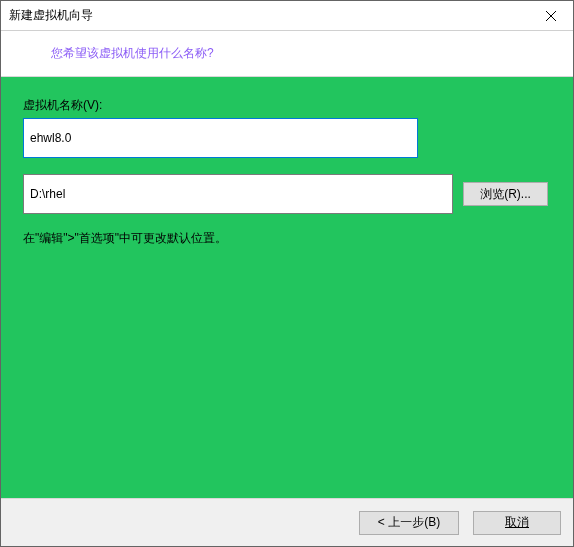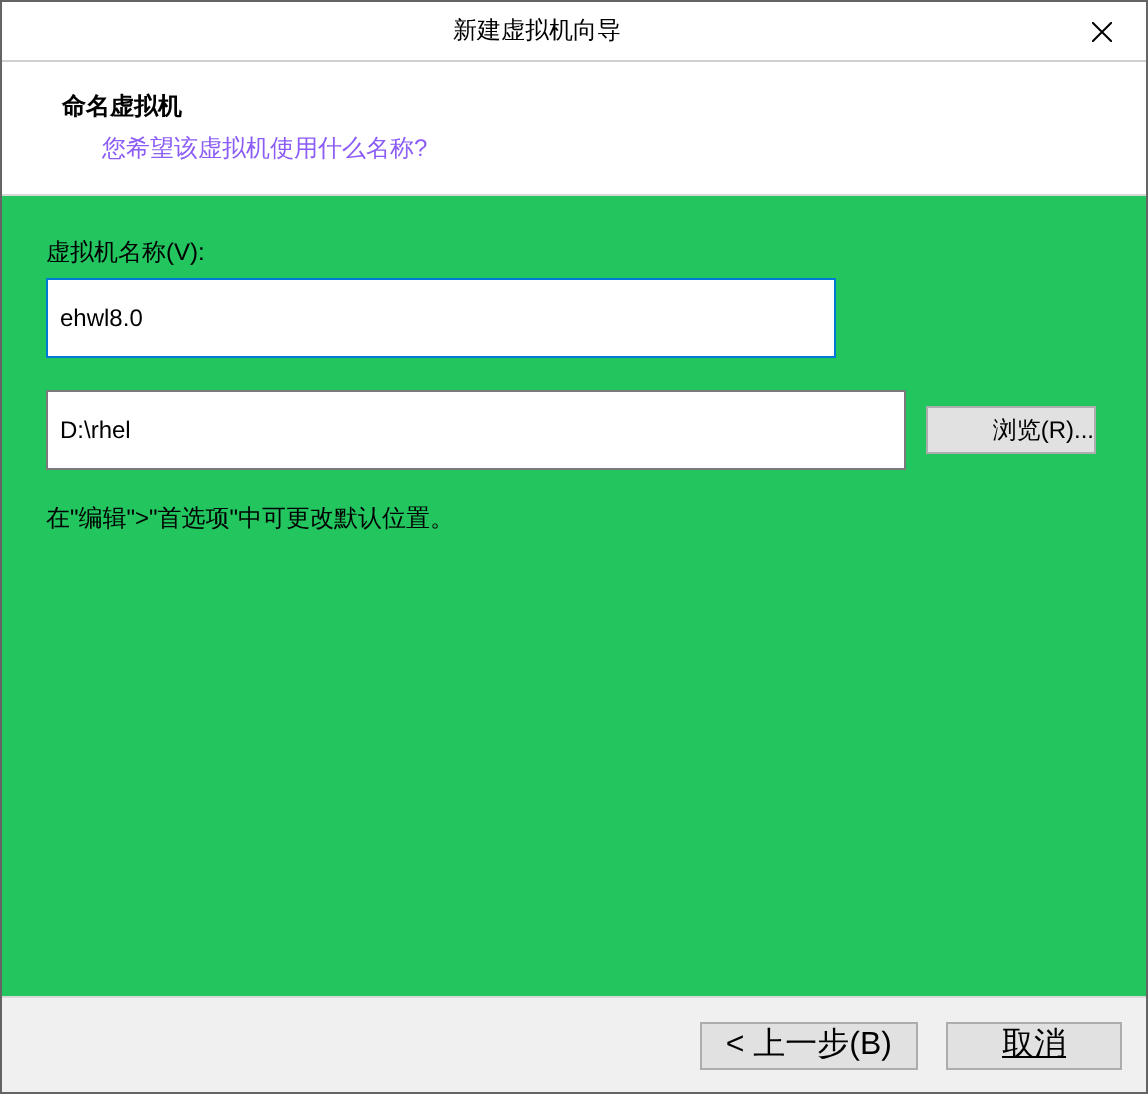--- a/index.html
+++ b/index.html
@@ -18,21 +18,20 @@
       display: flex;
       flex-direction: column;
     }
     .titlebar {
       height: 30px;
       background: #ffffff;
       display: flex;
       align-items: center;
       padding-left: 8px;
       border-bottom: 1px solid #d0d0d0;
-      text-align: center;
     }
     .titlebar-text {
       flex: 1;
       font-size: 12px;
       color: #000;
     }
     .close-btn {
       width: 45px;
       height: 29px;
       display: flex;
@@ -95,21 +94,20 @@
       margin-bottom: 16px;
     }
     .browse-btn {
       width: 85px;
       height: 24px;
       background: #e1e1e1;
       border: 1px solid #adadad;
       font-family: inherit;
       font-size: 12px;
       cursor: pointer;
-      text-align: right;
     }
     .hint-text {
       font-size: 12px;
       color: #000;
       margin-top: 14px;
     }
     .footer {
       height: 48px;
       border-top: 1px solid #d8d8d8;
       display: flex;
@@ -119,21 +117,21 @@
       gap: 6px;
       background: #f0f0f0;
     }
     .footer-btn {
       height: 24px;
       min-width: 100px;
       padding: 0 12px;
       background: #e1e1e1;
       border: 1px solid #adadad;
       font-family: inherit;
-      font-size: 16px;
+      font-size: 12px;
       cursor: pointer;
     }
     .footer-btn.primary {
       border: 2px solid #0078d7;
       background: #e1e1e1;
     }
     .footer-btn.cancel {
       min-width: 88px;
       margin-left: 8px;
       text-decoration: underline;
@@ -146,21 +144,20 @@
   <span class="titlebar-text">新建虚拟机向导</span>
   <div class="close-btn">
     <svg viewBox="0 0 10 10">
       <line x1="0" y1="0" x2="10" y2="10" stroke="#000" stroke-width="1"></line>
       <line x1="10" y1="0" x2="0" y2="10" stroke="#000" stroke-width="1"></line>
     </svg>
   </div>
 </div>
 
 <div class="header-area">
-  <div class="header-title">命名虚拟机</div>
   <div class="header-subtitle">您希望该虚拟机使用什么名称?</div>
 </div>
 
 <div class="content">
   <div class="field-group">
     <div class="field-label">虚拟机名称(V):</div>
     <input type="text" class="text-input focused" value="ehwl8.0" style="">
   </div>
 
   <div class="field-group">

